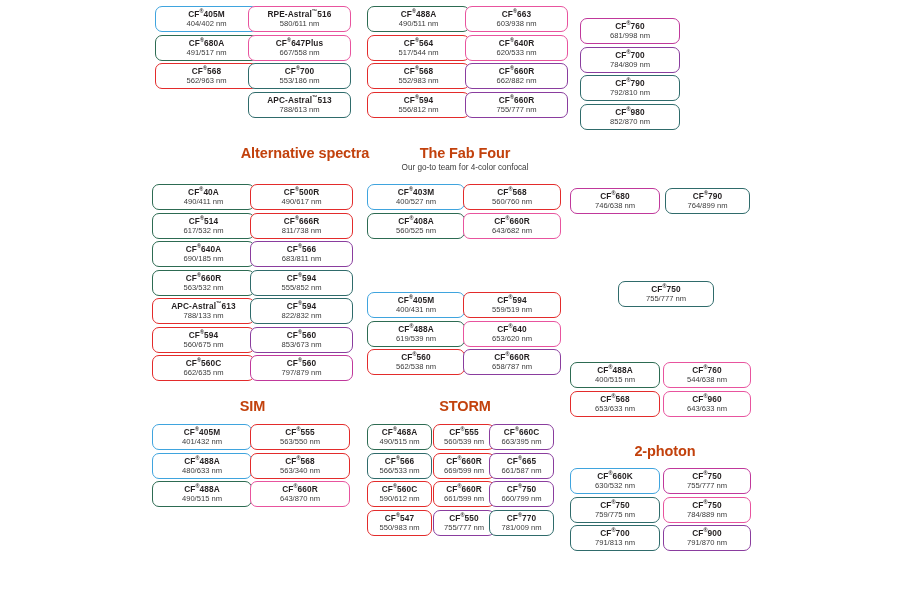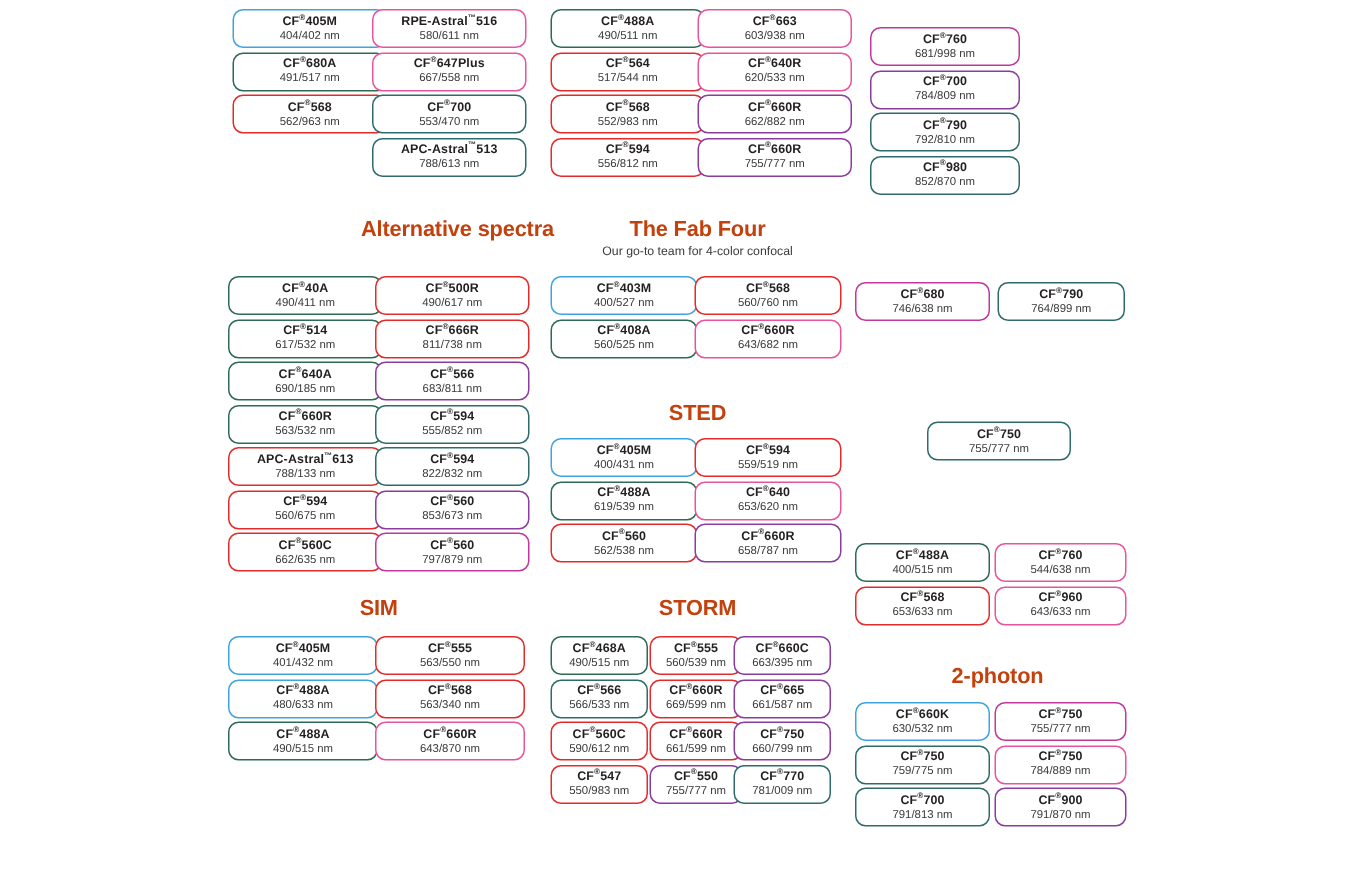--- a/index.html
+++ b/index.html
@@ -86,21 +86,20 @@
   <div></div>
   <div></div>
   <div></div>
   <div></div>
 
   <div class="sec-title" style="left:160px; top:145px; width:290px;">Alternative spectra</div>
 
   <div class="sec-title" style="left:370px; top:145px; width:190px;">The Fab Four</div>
   <div class="sec-sub" style="left:370px; top:163px; width:190px;">Our go-to team for 4-color confocal</div>
 
-  <div class="sec-title" style="left:370px; top:268px; width:190px;">STED</div>
 
   <div class="sec-title" style="left:155px; top:398px; width:195px;">SIM</div>
 
   <div class="sec-title" style="left:370px; top:398px; width:190px;">STORM</div>
 
 
 
   <div class="sec-title" style="left:585px; top:443px; width:160px;">2-photon</div>
 
 <div class="chip" style="left: 155px; top: 6px; width: 103px; height: 26px; border-color: rgb(63, 164, 222);">
@@ -118,21 +117,21 @@
     <div class="chip" style="left: 248px; top: 6px; width: 103px; height: 26px; border-color: rgb(232, 83, 158);">
       <div class="name">RPE-Astral<sup>™</sup>516</div>
       <div class="spec">580/611 nm</div>
     </div>
     <div class="chip" style="left: 248px; top: 34.5px; width: 103px; height: 26px; border-color: rgb(232, 83, 158);">
       <div class="name">CF<sup>®</sup>647Plus</div>
       <div class="spec">667/558 nm</div>
     </div>
     <div class="chip" style="left: 248px; top: 63px; width: 103px; height: 26px; border-color: rgb(47, 107, 107);">
       <div class="name">CF<sup>®</sup>700</div>
-      <div class="spec">553/470 nm</div>
+      <div class="spec">553/186 nm</div>
     </div>
     <div class="chip" style="left: 248px; top: 91.5px; width: 103px; height: 26px; border-color: rgb(47, 107, 107);">
       <div class="name">APC-Astral<sup>™</sup>513</div>
       <div class="spec">788/613 nm</div>
     </div>
     <div class="chip" style="left: 367px; top: 6px; width: 103px; height: 26px; border-color: rgb(45, 107, 82);">
       <div class="name">CF<sup>®</sup>488A</div>
       <div class="spec">490/511 nm</div>
     </div>
     <div class="chip" style="left: 367px; top: 34.5px; width: 103px; height: 26px; border-color: rgb(227, 43, 43);">

